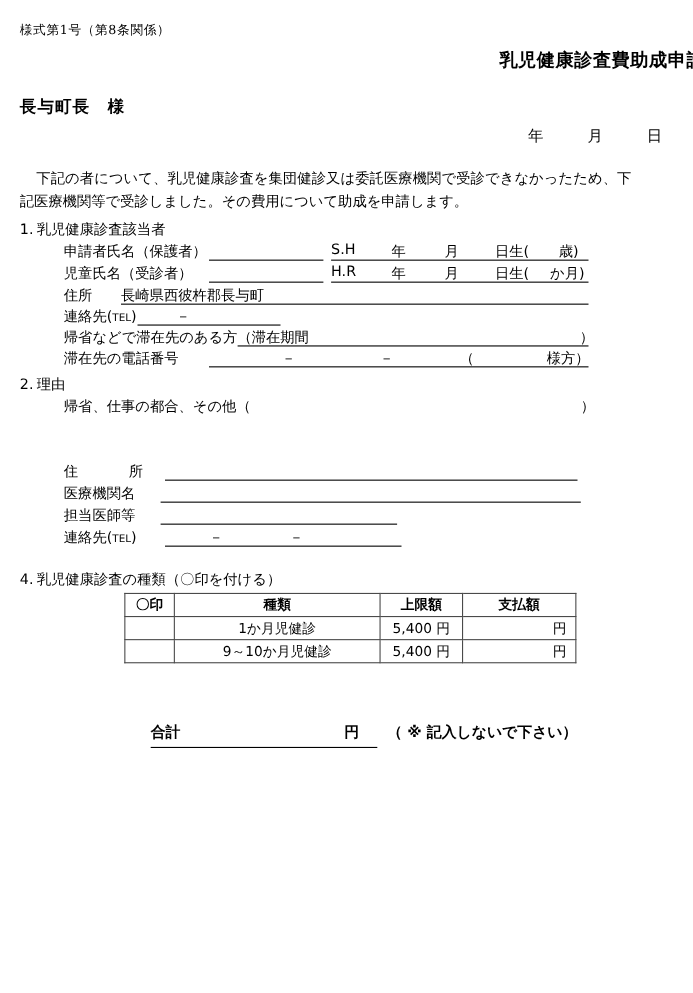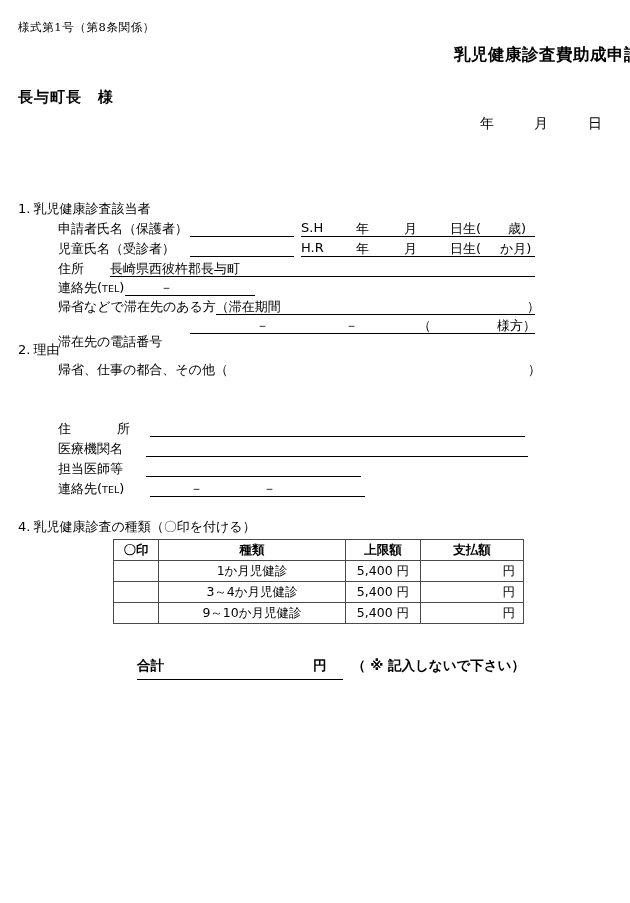--- a/index.html
+++ b/index.html
@@ -128,20 +128,21 @@
   <div class="abs mincho form-no">様式第1号（第8条関係）</div>
 
   <div class="abs gothic doc-title">乳児健康診査費助成申請書</div>
 
   <div class="abs gothic addressee">長与町長　様</div>
 
   <div class="abs date-line">
     <span class="d-y">年</span><span class="d-m">月</span><span class="d-d">日</span>
   </div>
 
+  <div class="abs intro">下記の者について、乳児健康診査を集団健診又は委託医療機関で受診できなかったため、下記医療機関等で受診しました。その費用について助成を申請します。</div>
 
   <div class="abs sec-head" style="top:200px;">
     <span class="num">1.</span><span>乳児健康診査該当者</span>
   </div>
 
   <div class="abs fld-label" style="left:58px; top:220px;">申請者氏名（保護者）</div>
   <div class="rule" style="left:190px; top:236px; width:104px;"></div>
   <div class="abs fld-label" style="left:301px; top:220px;">S.H</div>
   <div class="abs fld-label" style="left:356px; top:220px;">年</div>
   <div class="abs fld-label" style="left:404px; top:220px;">月</div>
@@ -165,21 +166,21 @@
   <div class="abs tel-sc" style="left:58px; top:279px;">
     <span>連絡先(</span><span class="sc">TEL</span><span>)</span>
   </div>
   <div class="abs fld-label" style="left:160px; top:279px;">－</div>
   <div class="rule" style="left:125px; top:295px; width:130px;"></div>
 
   <div class="abs fld-label" style="left:58px; top:298px;">帰省などで滞在先のある方（滞在期間</div>
   <div class="abs fld-label" style="left:527px; top:298px;">）</div>
   <div class="rule" style="left:216px; top:314px; width:319px;"></div>
 
-  <div class="abs fld-label" style="left:58px; top:317px;margin-top:16px;">滞在先の電話番号</div>
+  <div class="abs fld-label" style="left:58px; top:317px;">滞在先の電話番号</div>
   <div class="abs fld-label" style="left:256px; top:317px;">－</div>
   <div class="abs fld-label" style="left:345px; top:317px;">－</div>
   <div class="abs fld-label" style="left:418px; top:317px;">（</div>
   <div class="abs fld-label" style="left:497px; top:317px;">様方）</div>
   <div class="rule" style="left:190px; top:333px; width:345px;"></div>
 
   <div class="abs sec-head" style="top:341px;">
     <span class="num">2.</span><span>理由</span>
   </div>
   <div class="abs fld-label" style="left:58px; top:361px;">帰省、仕事の都合、その他（</div>
@@ -219,26 +220,20 @@
     </thead>
     <tbody>
       <tr>
         <td class="c-mark"></td>
         <td class="c-type">1か月児健診</td>
         <td class="c-limit">5,400 円</td>
         <td class="c-pay">円</td>
       </tr>
       <tr>
         <td class="c-mark"></td>
-        <td class="c-type">3～4か月児健診</td>
-        <td class="c-limit">5,400 円</td>
-        <td class="c-pay">円</td>
-      </tr>
-      <tr>
-        <td class="c-mark"></td>
         <td class="c-type">9～10か月児健診</td>
         <td class="c-limit">5,400 円</td>
         <td class="c-pay">円</td>
       </tr>
     </tbody>
   </table>
 
   <div class="total-label">合計</div>
   <div class="total-yen">円</div>
   <div class="total-note">（ ※ 記入しないで下さい）</div>

